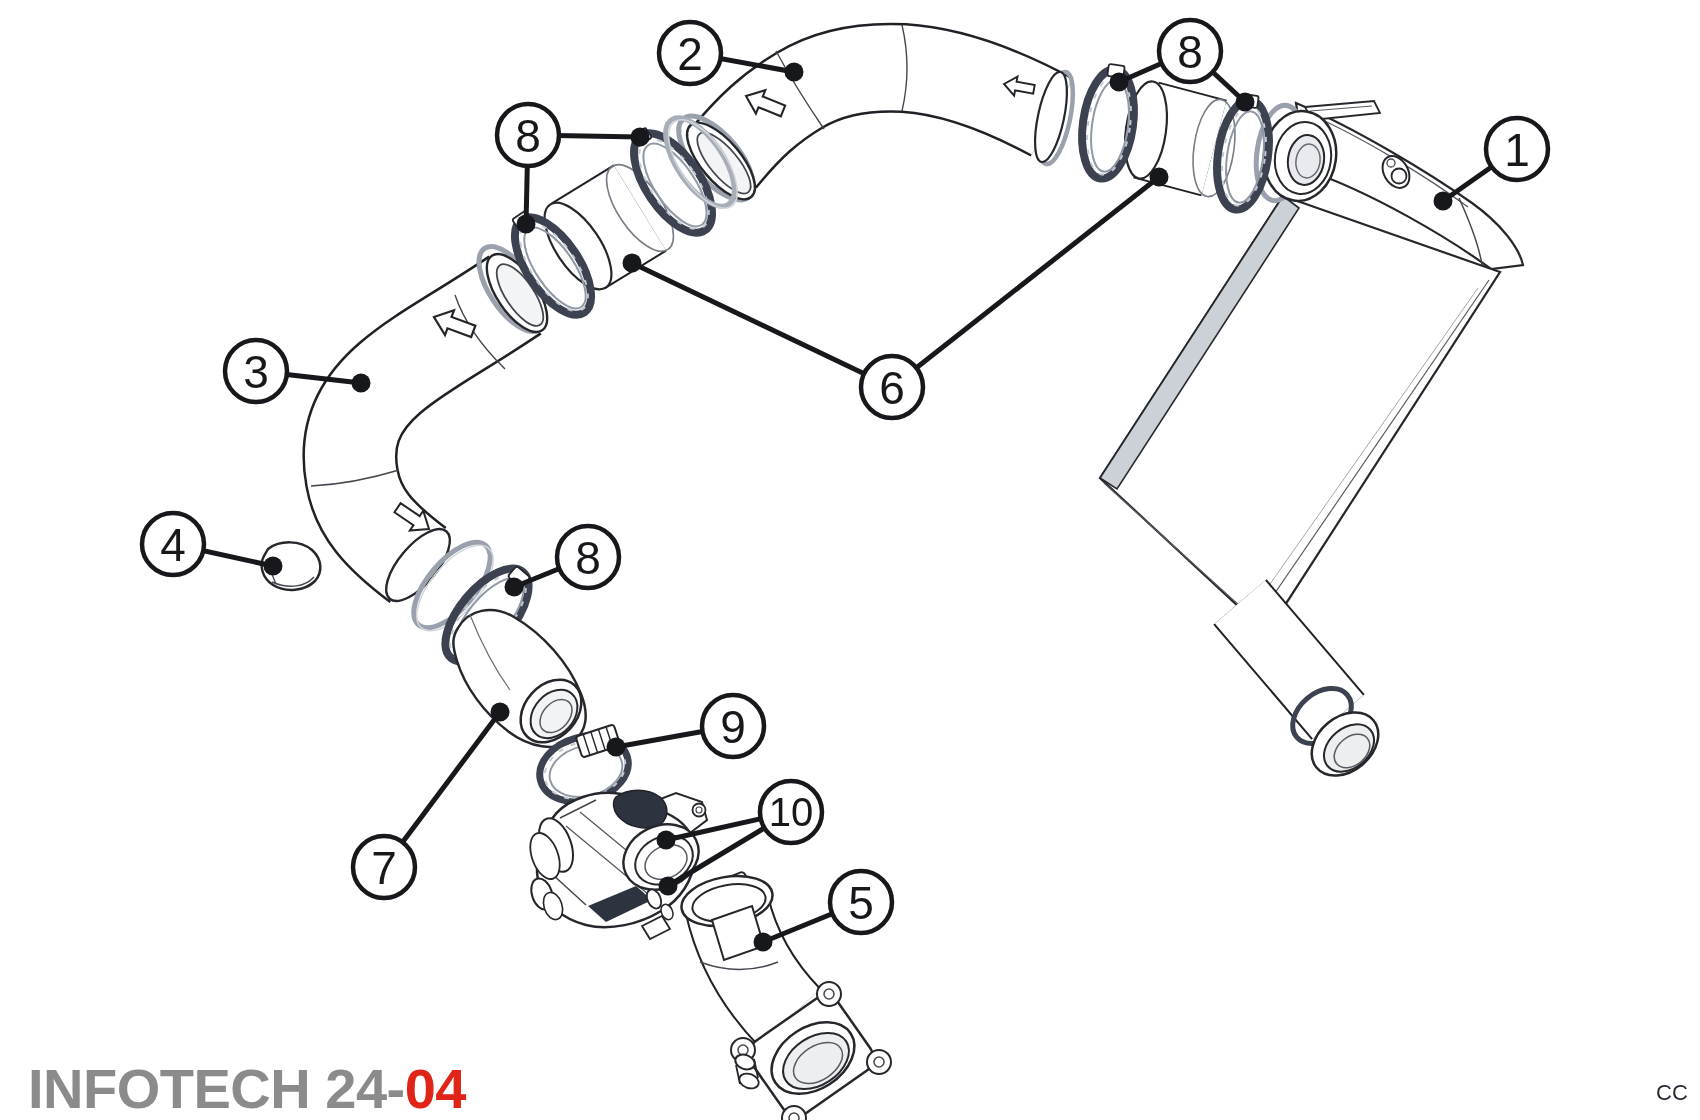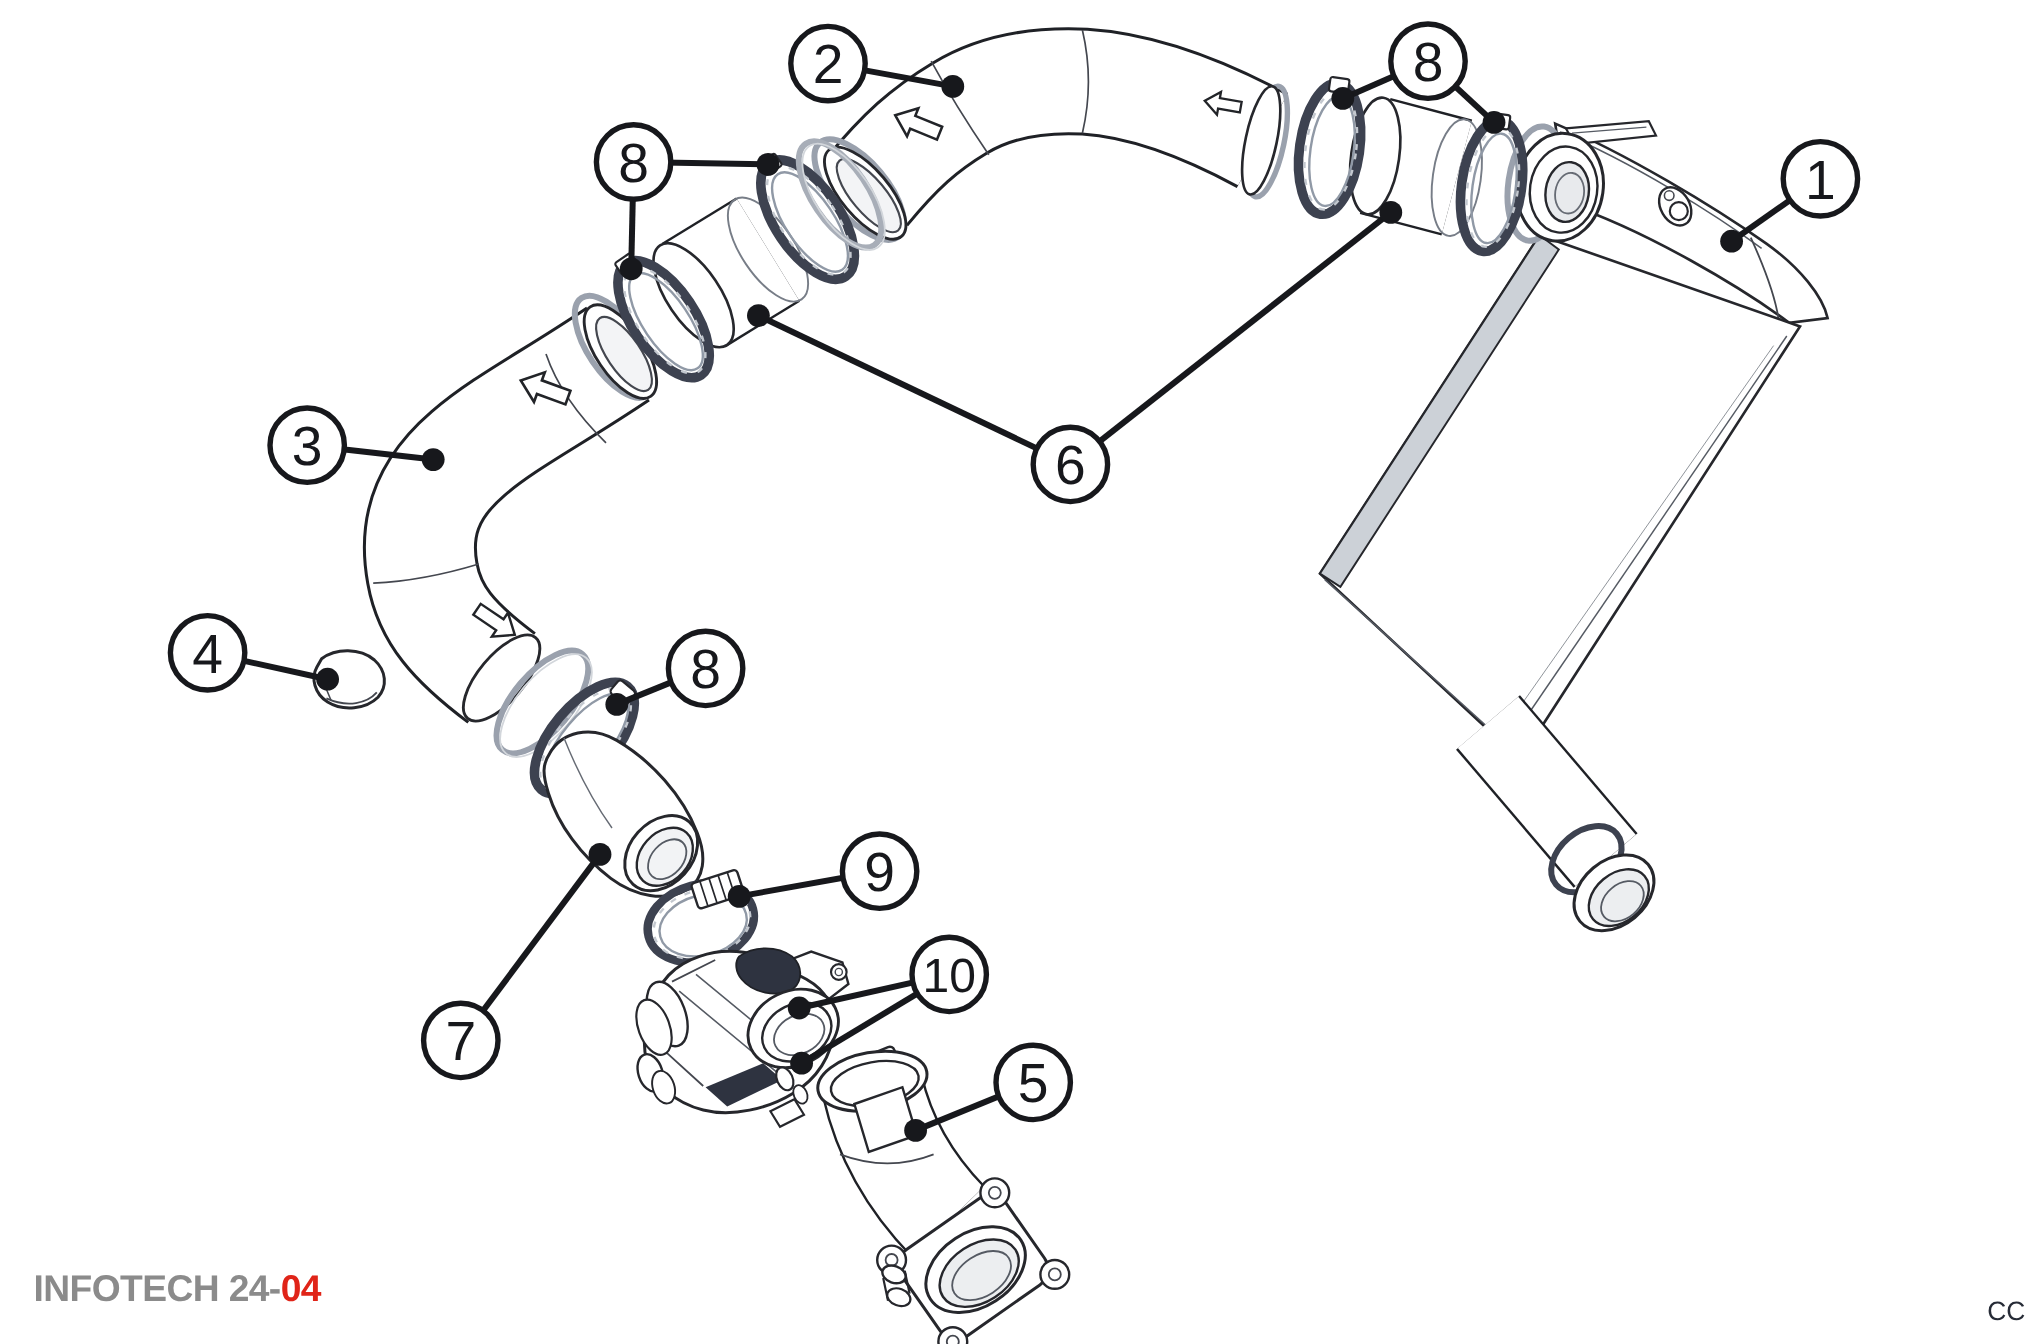--- a/index.html
+++ b/index.html
@@ -1,19 +1,19 @@
 <!DOCTYPE html>
 <html><head>
 <meta charset="utf-8">
 <style>
   html,body{margin:0;padding:0;background:#ffffff;}
   .stage{position:relative;width:1700px;height:1120px;background:#ffffff;overflow:hidden;
          font-family:"Liberation Sans","DejaVu Sans",sans-serif;}
   .art{position:absolute;left:0;top:0;}
-  .brand{position:absolute;left:28px;top:1056px;font-size:31px;font-weight:800;
+  .brand{position:absolute;left:28px;top:1056px;font-size:56px;font-weight:800;
          letter-spacing:-0.5px;white-space:nowrap;font-family:"Liberation Sans","DejaVu Sans",sans-serif;}
   .credit{position:absolute;left:1656px;top:1080px;font-size:22px;font-weight:400;
           font-family:"Liberation Sans","DejaVu Sans",sans-serif;}
 </style>
 </head>
 <body>
 
 <div class="stage">
 
 <svg class="art" width="1700" height="1120" viewBox="0 0 1700 1120">

